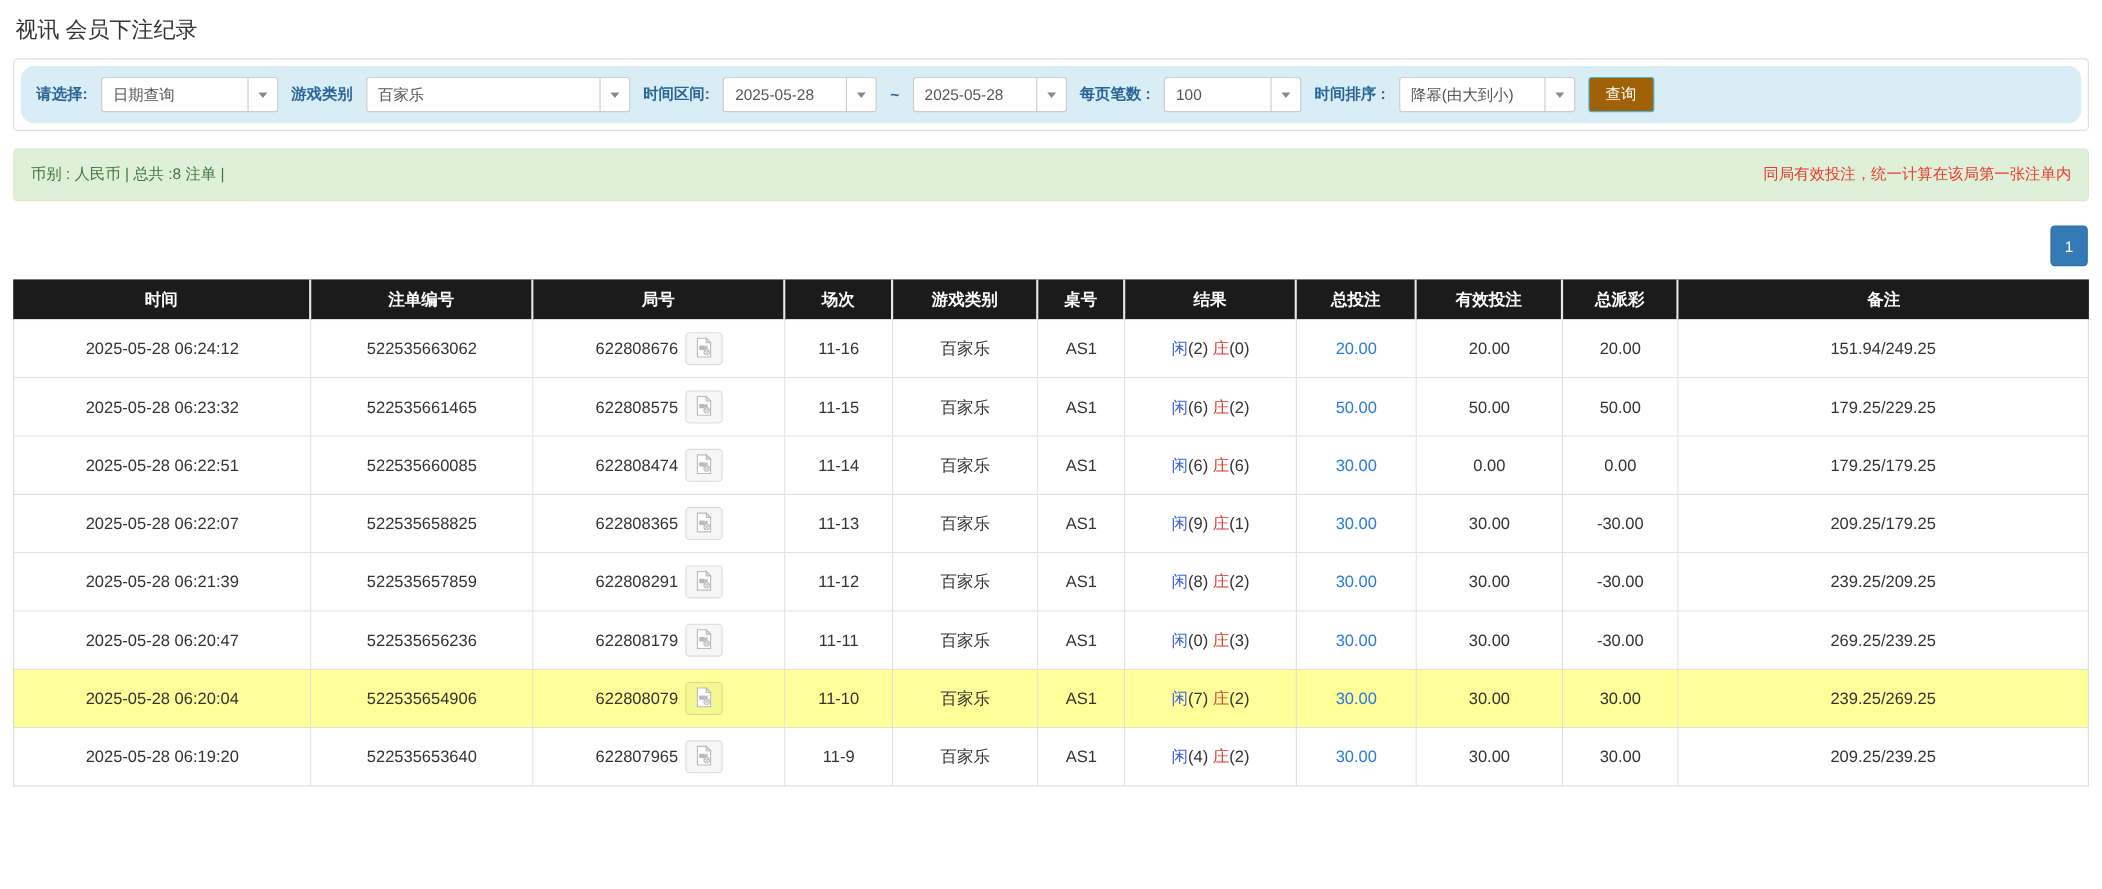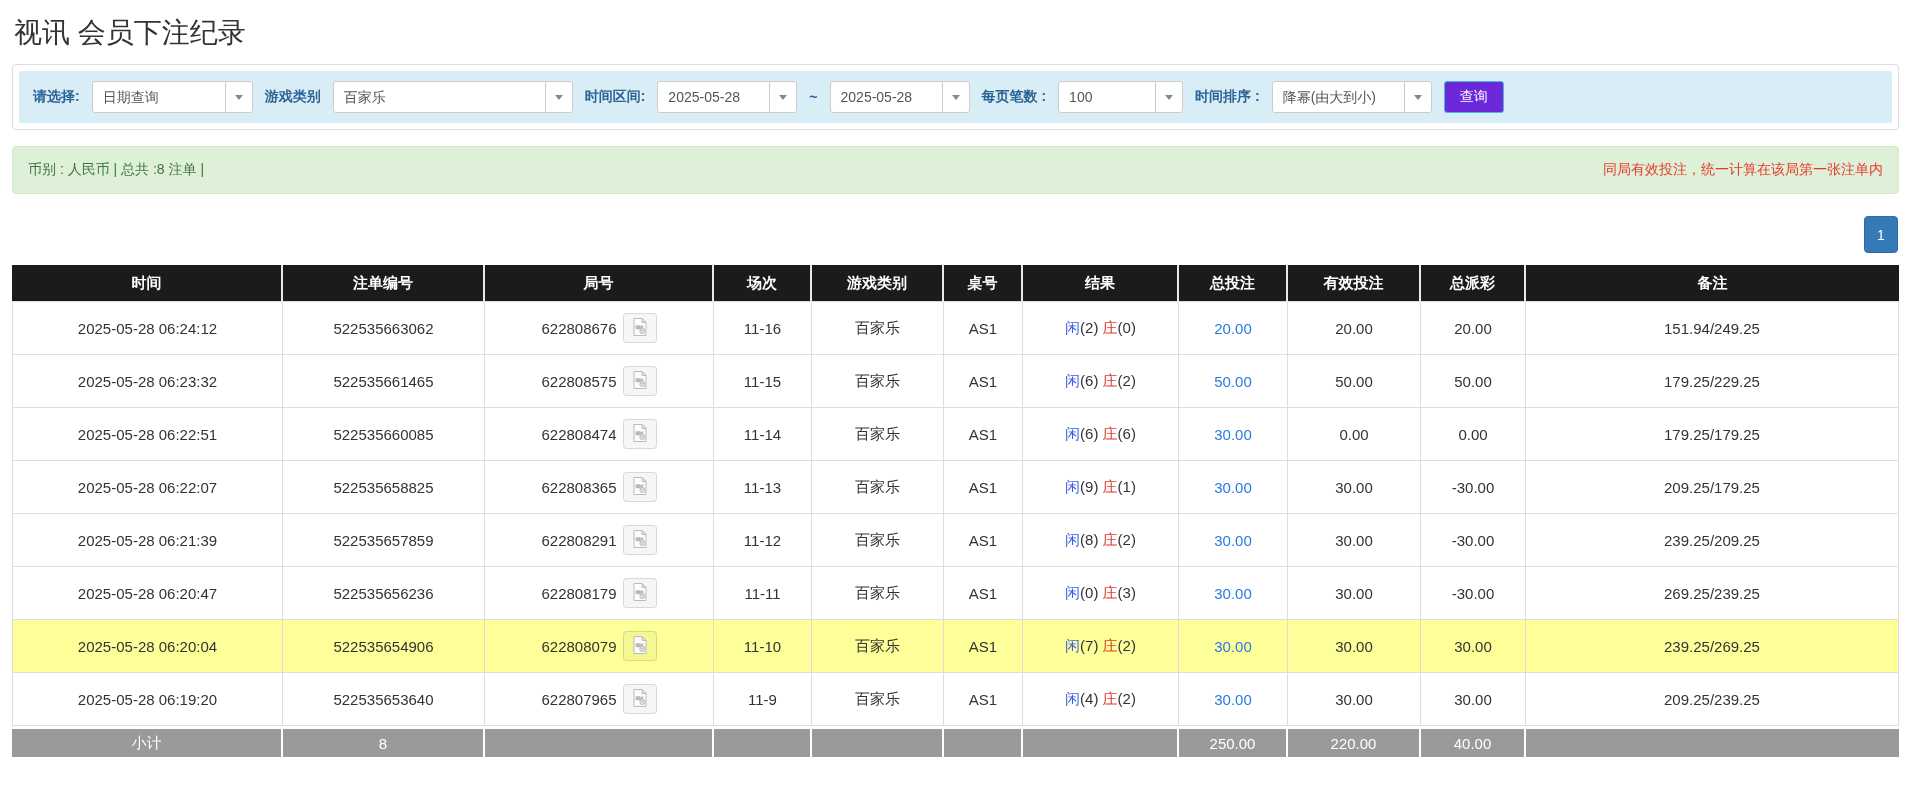--- a/index.html
+++ b/index.html
@@ -6,37 +6,37 @@
   html, body { width: 1911px; height: 808px; overflow: hidden; }
   body {
     background: #fff;
     font-family: "Liberation Sans", "DejaVu Sans", sans-serif;
     color: #333;
   }
   .page { padding: 0 12px; }
 
   
   .page-title {
-    font-size: 28px;
+    font-size: 20px;
     font-weight: 400;
     color: #333;
     padding: 14px 2px 12px 2px;
   }
 
   
   .filter-panel {
     border: 1px solid #ddd;
     border-radius: 4px;
     padding: 6px;
     background: #fff;
     margin-bottom: 16px;
   }
   .filter-bar {
     background: #d9edf7;
-    border-radius: 2px;
+    border-radius: 12px;
     padding: 10px 14px;
     display: flex;
     align-items: center;
     gap: 12px;
     white-space: nowrap;
   }
   .flabel {
     font-size: 14px;
     font-weight: bold;
     color: #2a6496;
@@ -72,21 +72,21 @@
     border-top: 5px solid #888;
   }
   .w175 { width: 161px; }
   .w240 { width: 240px; }
   .w140 { width: 140px; }
   .w125 { width: 125px; }
   .w160 { width: 160px; }
   .search-btn {
     height: 32px;
     padding: 0 15px;
-    background: #6d28d9;
+    background: #a16207;
     border: 1px solid #46b8da;
     border-radius: 3px;
     color: #fff;
     font-size: 14px;
     font-family: inherit;
     cursor: pointer;
     text-align: center;
   }
 
   
@@ -496,29 +496,16 @@
           <td>百家乐</td>
           <td>AS1</td>
           <td><span class="player">闲</span><span>(4) </span><span class="banker">庄</span><span>(2)</span></td>
           <td><span class="amount-link">30.00</span></td>
           <td>30.00</td>
           <td>30.00</td>
           <td>209.25/239.25</td>
         </tr>
       </tbody>
     <tfoot>
-        <tr>
-          <td>小计</td>
-          <td>8</td>
-          <td></td>
-          <td></td>
-          <td></td>
-          <td></td>
-          <td></td>
-          <td>250.00</td>
-          <td>220.00</td>
-          <td>40.00</td>
-          <td></td>
-        </tr>
       </tfoot>
   </table>
 
 </div>
 
 </body></html>

